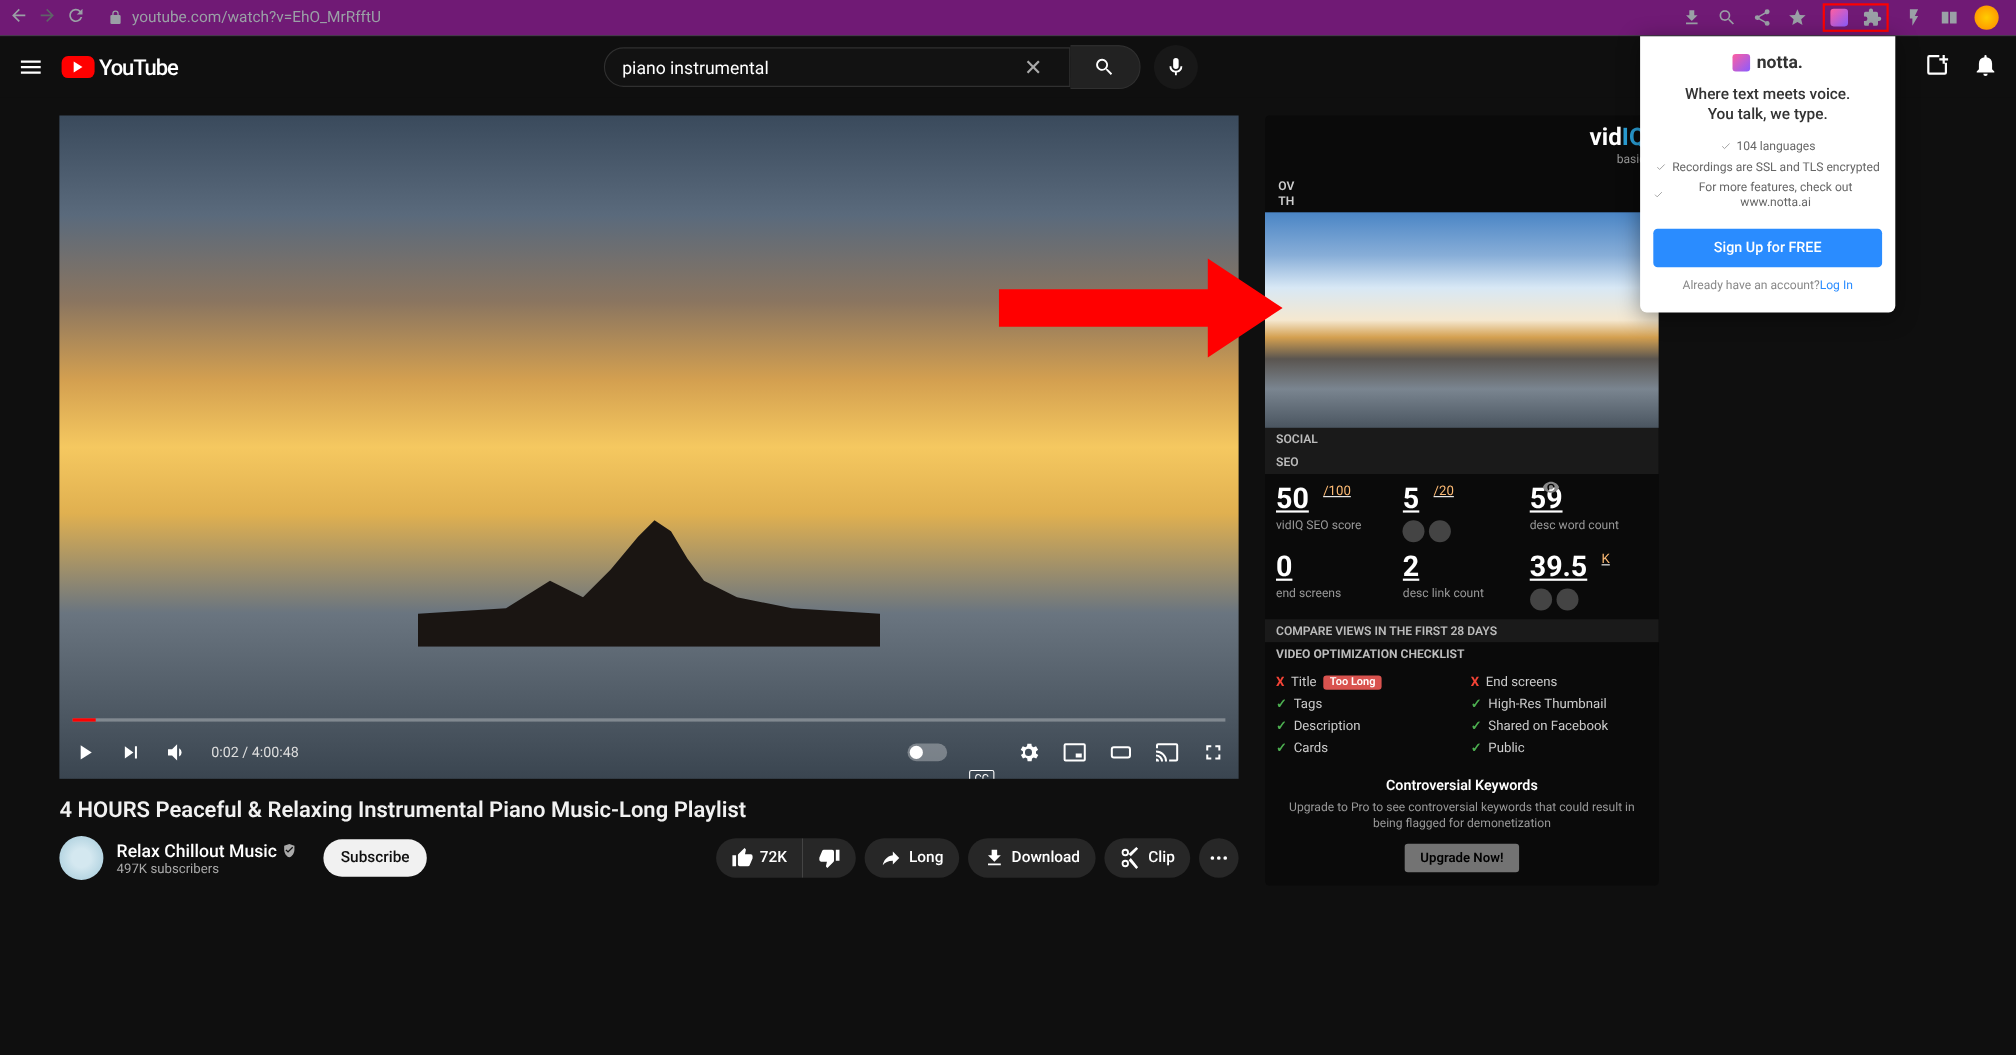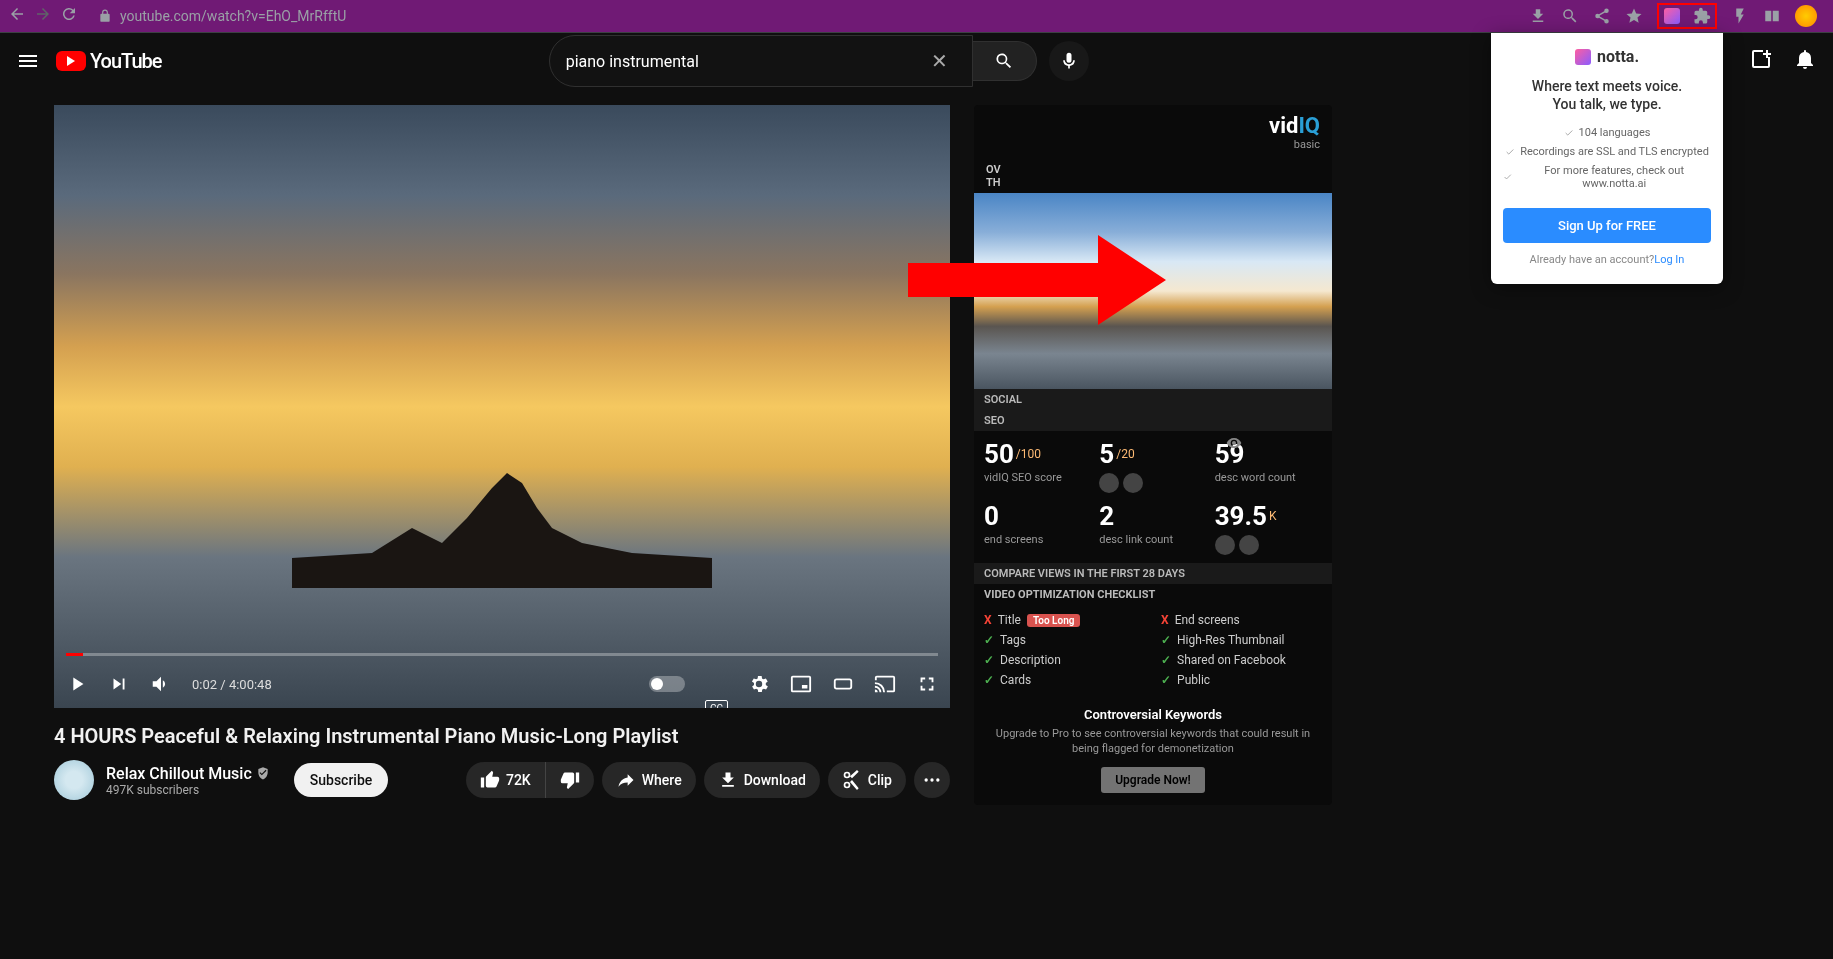--- a/index.html
+++ b/index.html
@@ -23,34 +23,34 @@
 .yt-header { height: 56px; background: #0f0f0f; display: flex; align-items: center; padding: 0 16px; gap: 24px; }
 .yt-left { display: flex; align-items: center; gap: 16px; }
 .hamburger { width: 24px; height: 24px; cursor: pointer; }
 .hamburger svg { fill: #fff; }
 .yt-logo { display: flex; align-items: center; gap: 4px; cursor: pointer; }
 .yt-logo-icon { width: 30px; height: 20px; background: #ff0000; border-radius: 6px; display: flex; align-items: center; justify-content: center; }
 .yt-logo-icon::after { content: ''; border-left: 8px solid #fff; border-top: 5px solid transparent; border-bottom: 5px solid transparent; }
 .yt-logo-text { font-size: 20px; font-weight: 500; letter-spacing: -1px; }
 .yt-center { flex: 1; display: flex; justify-content: center; max-width: 720px; margin: 0 auto; }
 .search-wrap { display: flex; align-items: center; width: 100%; max-width: 540px; }
-.search-box { flex: 1; background: #121212; border: 1px solid #303030; border-radius: 40px 0 0 40px; height: 52px; display: flex; align-items: center; padding: 0 16px; }
+.search-box { flex: 1; background: #121212; border: 1px solid #303030; border-radius: 40px 0 0 40px; height: 36px; display: flex; align-items: center; padding: 0 16px; }
 .search-box input { flex: 1; background: transparent; border: none; color: #fff; font-size: 16px; outline: none; }
 .search-clear { color: #aaa; cursor: pointer; font-size: 20px; padding: 0 8px; }
 .search-btn { width: 64px; height: 40px; background: #222; border: 1px solid #303030; border-left: none; border-radius: 0 40px 40px 0; display: flex; align-items: center; justify-content: center; cursor: pointer; }
 .search-btn svg { width: 20px; height: 20px; fill: #fff; }
 .mic-btn { width: 40px; height: 40px; background: #181818; border-radius: 50%; display: flex; align-items: center; justify-content: center; margin-left: 12px; cursor: pointer; }
 .mic-btn svg { width: 20px; height: 20px; fill: #fff; }
 .yt-right { display: flex; align-items: center; gap: 20px; margin-left: auto; }
 .yt-right .ri { cursor: pointer; }
 .yt-right svg { width: 24px; height: 24px; fill: #fff; }
 
 
 .main { display: flex; padding: 16px 24px 0 54px; gap: 24px; }
-.video-col { width: 896px; }
+.video-col { width: 1072px; }
 .video-player { width: 100%; height: 603px; background: linear-gradient(180deg, #3a4a5c 0%, #5a6a7c 15%, #8a7560 28%, #d4a050 40%, #f5c860 50%, #e0b050 60%, #6a7580 75%, #3a4550 100%); position: relative; border-radius: 0; overflow: hidden; }
 .video-controls { position: absolute; bottom: 0; left: 0; right: 0; padding: 0 12px 4px; }
 .progress-bar { height: 3px; background: rgba(255,255,255,0.3); margin-bottom: 8px; position: relative; }
 .progress-bar::after { content: ''; position: absolute; left: 0; width: 2%; height: 100%; background: #ff0000; }
 .controls-row { display: flex; align-items: center; height: 40px; gap: 20px; }
 .controls-left { display: flex; align-items: center; gap: 20px; }
 .controls-right { display: flex; align-items: center; gap: 20px; margin-left: auto; }
 .ctrl-btn { cursor: pointer; display: flex; align-items: center; }
 .ctrl-btn svg { width: 22px; height: 22px; fill: #fff; }
 .time-display { font-size: 13px; color: #ddd; }
@@ -83,21 +83,21 @@
 .vidiq-logo-main { font-size: 22px; font-weight: 700; }
 .vidiq-logo-main .vid { color: #fff; }
 .vidiq-logo-main .iq { color: #2a9fd6; }
 .vidiq-logo-sub { font-size: 11px; color: #999; text-align: right; }
 .vidiq-overview { padding: 4px 12px; font-size: 11px; font-weight: 600; color: #ccc; }
 .vidiq-thumb { width: 100%; height: 196px; background: linear-gradient(180deg, #4a85c5 0%, #88aed8 20%, #d8e8f5 35%, #f5e8d0 50%, #d4a050 58%, #5a5550 68%, #7a8590 82%, #4a5560 100%); }
 .vidiq-section-head { background: #1a1a1a; padding: 4px 10px; font-size: 11px; font-weight: 600; color: #bbb; }
 .vidiq-stats { display: grid; grid-template-columns: 1fr 1fr 1fr; padding: 8px 10px; gap: 8px; position: relative; }
 .eye-icon { position: absolute; top: 4px; right: 90px; }
 .stat { }
-.stat-val { font-size: 26px; font-weight: 700; color: #fff; display: flex; align-items: center; gap: 2px; }
+.stat-val { font-size: 26px; font-weight: 700; color: #fff; display: flex; align-items: flex-start; gap: 13px; text-decoration: underline; }
 .stat-val .sub { font-size: 12px; font-weight: 400; color: #fdba74; }
 .stat-label { font-size: 11px; color: #999; margin-top: 2px; }
 .stat-icons { display: flex; gap: 4px; margin-top: 4px; }
 .stat-icons .si { width: 20px; height: 20px; border-radius: 50%; background: #444; }
 .checklist { display: grid; grid-template-columns: 1fr 1fr; padding: 8px 10px; gap: 6px 16px; font-size: 12px; }
 .check-item { display: flex; align-items: center; gap: 6px; color: #ccc; }
 .check-item .mark { font-weight: 700; }
 .check-item .mark.ok { color: #4caf50; }
 .check-item .mark.bad { color: #f44336; }
 .badge-toolong { background: #d9534f; color: #fff; font-size: 10px; padding: 1px 6px; border-radius: 3px; font-weight: 600; }
@@ -311,21 +311,21 @@
           <div class="action-btn">
             <svg viewBox="0 0 24 24">
                 <path d="M15 3H6a2 2 0 0 0-1.8 1.2l-3 7A2 2 0 0 0 1 12v2a2 2 0 0 0 2 2h6.3l-1 4.6v.3c0 .4.2.8.4 1l1.1 1 6.6-6.6A2 2 0 0 0 17 15V5a2 2 0 0 0-2-2zm4 0v12h4V3z"></path>
               </svg>
           </div>
         </div>
         <div class="action-btn">
           <svg viewBox="0 0 24 24">
               <path d="M14 9V5l7 7-7 7v-4.1c-5 0-8.5 1.6-11 5.1 1-5 4-10 11-11z"></path>
             </svg>
-          <span>Where</span>
+          <span>Long</span>
         </div>
         <div class="action-btn">
           <svg viewBox="0 0 24 24">
               <path d="M19 9h-4V3H9v6H5l7 7zM5 18v2h14v-2z"></path>
             </svg>
           <span>Download</span>
         </div>
         <div class="action-btn">
           <svg viewBox="0 0 24 24">
               <path d="M9.6 7.6L12 10l8-8-2-2zM6 2a4 4 0 1 0 4 4 4 4 0 0 0-4-4zm0 6a2 2 0 1 1 2-2 2 2 0 0 1-2 2zm0 6a4 4 0 1 0 4 4 4 4 0 0 0-4-4zm0 6a2 2 0 1 1 2-2 2 2 0 0 1-2 2zm6-8l-2.4 2.4L18 24l2-2z"></path>

